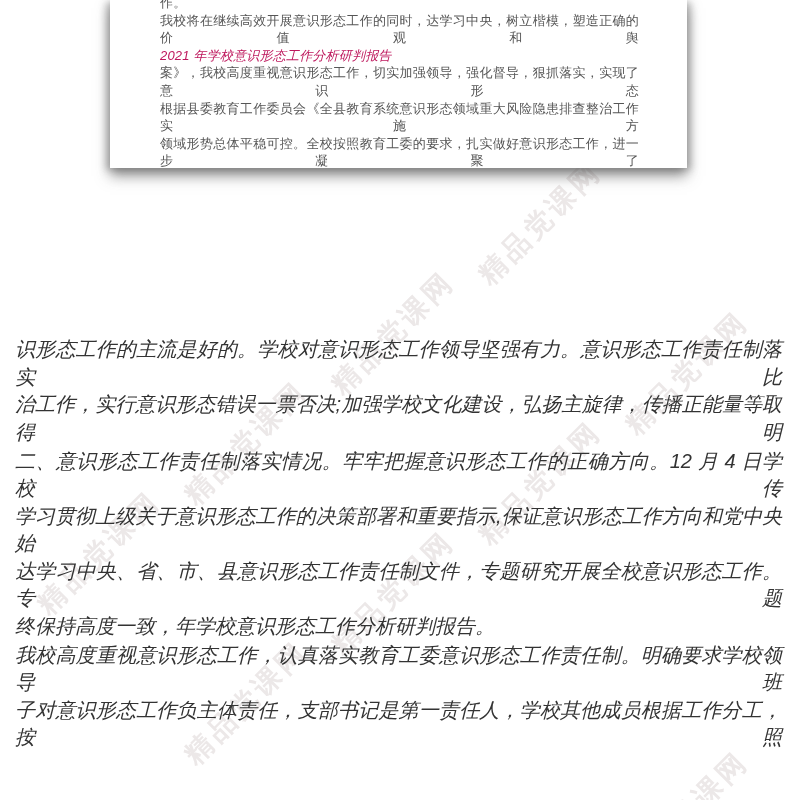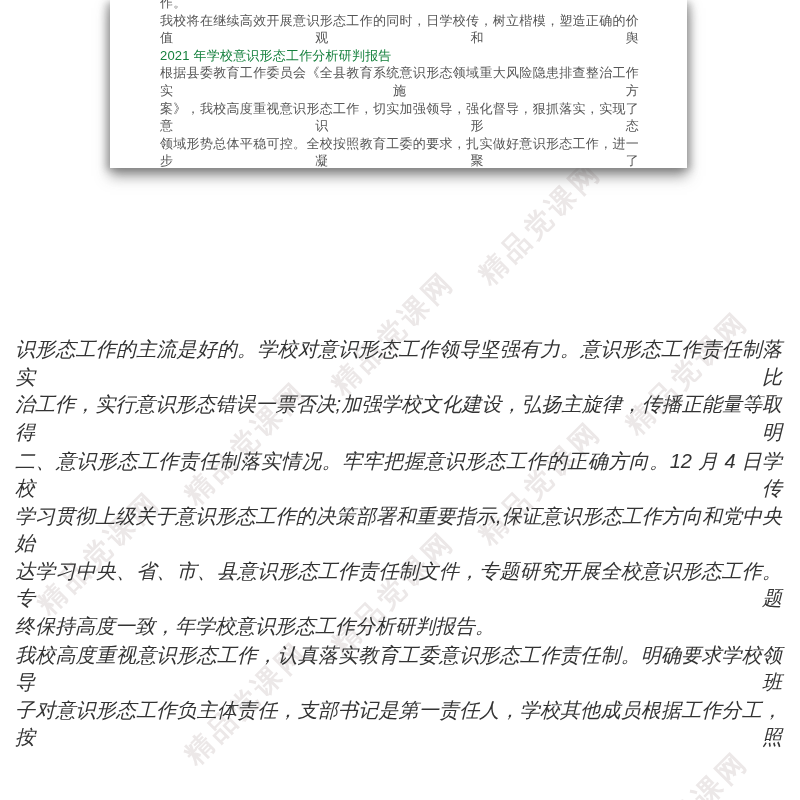--- a/index.html
+++ b/index.html
@@ -71,24 +71,24 @@
     <div class="watermark" style="left: 687px; top: 373px; color: rgb(236, 232, 232);">精品党课网</div>
     <div class="watermark" style="left: 540px; top: 483px; color: rgb(236, 232, 232);">精品党课网</div>
     <div class="watermark" style="left: 393px; top: 593px; color: rgb(236, 232, 232);">精品党课网</div>
     <div class="watermark" style="left: 246px; top: 703px; color: rgb(236, 232, 232);">精品党课网</div>
     <div class="watermark" style="left: 687px; top: 813px; color: rgb(236, 232, 232);">精品党课网</div>
   </div>
 
 <div class="preview-card">
   <div class="card-text" id="card-text" style="color: rgb(86, 86, 86);">
       <div class="card-line">作。</div>
-      <div class="card-line full">我校将在继续高效开展意识形态工作的同时，日学校传，树立楷模，塑造正确的价值观和舆</div>
-      <div class="card-line" style="color: #15803d;">2021 年学校意识形态工作分析研判报告</div>
+      <div class="card-line full">我校将在继续高效开展意识形态工作的同时，达学习中央，树立楷模，塑造正确的价值观和舆</div>
+      <div class="card-line" style="color: #be185d; font-style: italic;">2021 年学校意识形态工作分析研判报告</div>
+      <div class="card-line full">案》，我校高度重视意识形态工作，切实加强领导，强化督导，狠抓落实，实现了意识形态</div>
       <div class="card-line full">根据县委教育工作委员会《全县教育系统意识形态领域重大风险隐患排查整治工作实施方</div>
-      <div class="card-line full">案》，我校高度重视意识形态工作，切实加强领导，强化督导，狠抓落实，实现了意识形态</div>
       <div class="card-line full">领域形势总体平稳可控。全校按照教育工委的要求，扎实做好意识形态工作，进一步凝聚了</div>
     </div>
 </div>
 
 <div class="body-text" id="body-text" style="color: rgb(51, 51, 51);">
     <div class="body-paragraph">
       <div class="body-line full">识形态工作的主流是好的。学校对意识形态工作领导坚强有力。意识形态工作责任制落实比</div>
       <div class="body-line full">治工作，实行意识形态错误一票否决;加强学校文化建设，弘扬主旋律，传播正能量等取得明</div>
     </div>
     <div class="body-paragraph">

